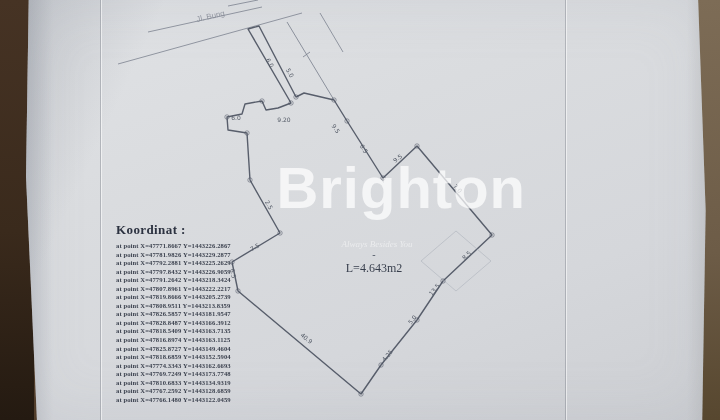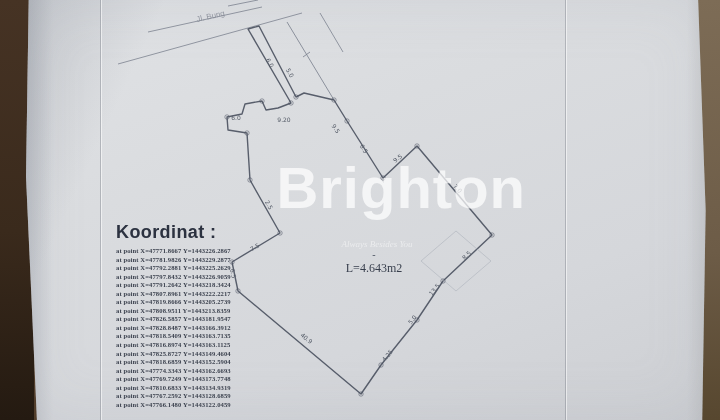--- a/index.html
+++ b/index.html
@@ -26,22 +26,22 @@
     clip-path:polygon(0.4% 0,98.7% 0,99.8% 50%,99.3% 100%,1.6% 100%,0 42%);
     box-shadow:0 0 16px rgba(0,0,0,.45), inset 0 0 60px rgba(150,155,165,.18);
   }
   .fold{position:absolute;top:0;width:2px;height:420px;
     background:linear-gradient(to right,rgba(110,115,125,.38) 0 1px,rgba(255,255,255,.55) 1px 2px);}
   .fold-a{left:74px;}
   .fold-b{left:539px;}
   #plan-svg{position:absolute;left:0;top:0;}
   .koordinat{position:absolute;left:116px;top:222px;color:#39404e;}
   .koordinat h2{
-    margin:0 0 4px 0;font-family:Liberation Sans, sans-serif;
-    font-size:18px;font-weight:bold;letter-spacing:.4px;color:#2c3240;
+    margin:0 0 4px 0;font-family:Liberation Serif, serif;
+    font-size:13px;font-weight:bold;letter-spacing:.4px;color:#2c3240;
   }
   .koord-row{
     font-family:"Liberation Serif",serif;font-size:6.6px;line-height:8.55px;
     white-space:nowrap;color:#3d4350;font-weight:bold;letter-spacing:.1px;
   }
   .watermark{
     position:absolute;left:196px;top:154px;width:330px;text-align:right;
     font-family:"Liberation Sans",sans-serif;font-weight:bold;font-size:58px;
     color:rgba(255,255,255,.72);letter-spacing:1px;pointer-events:none;
   }

